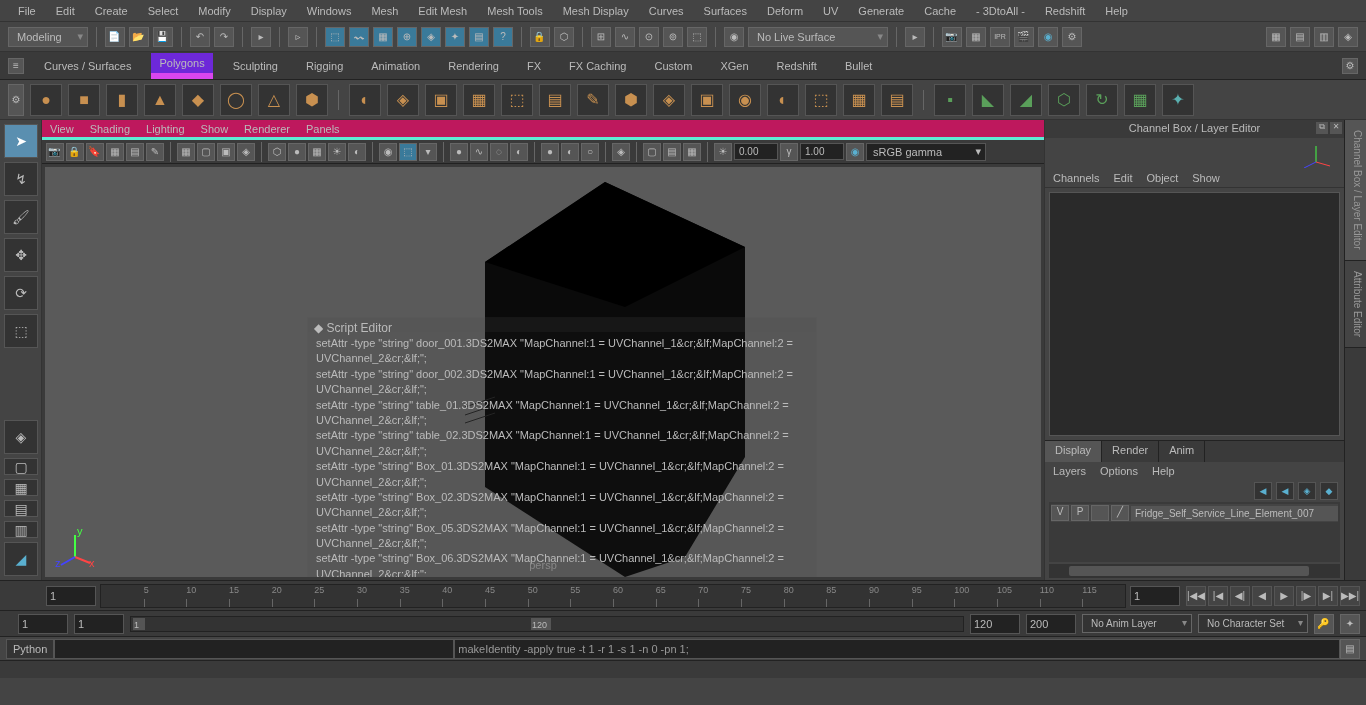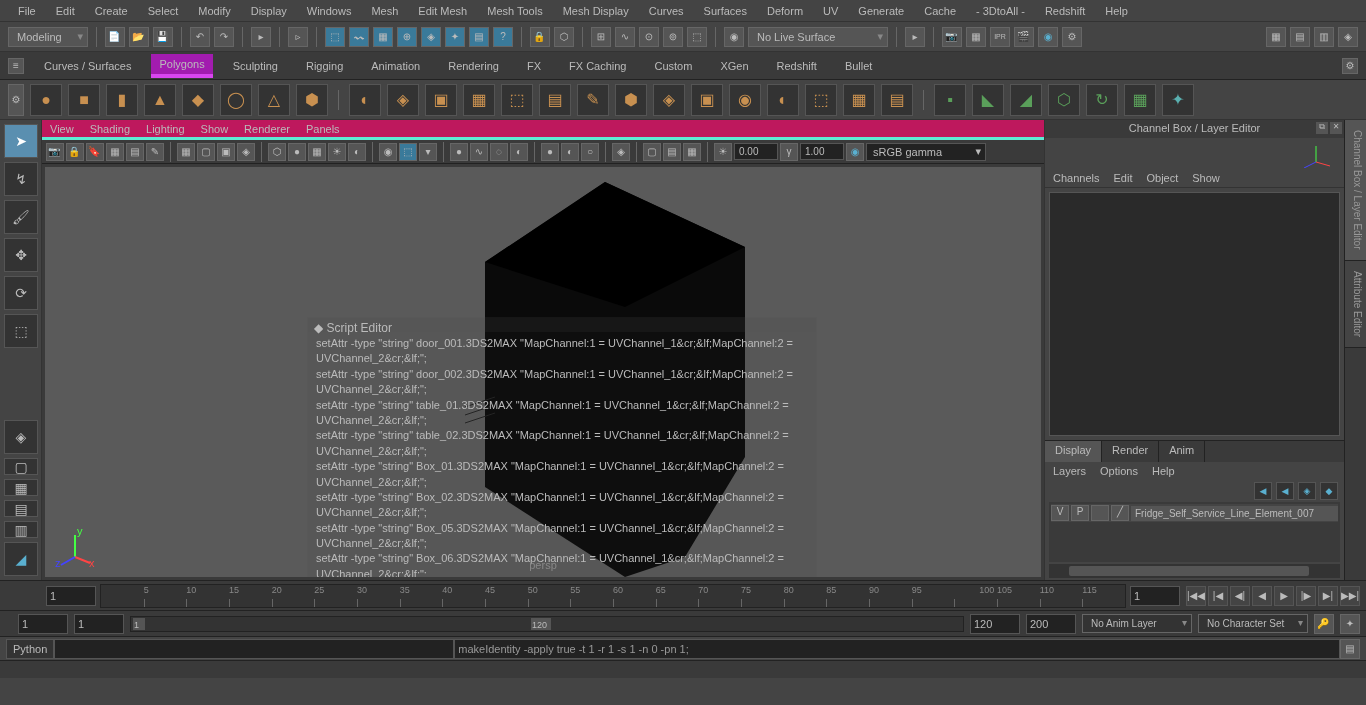--- a/index.html
+++ b/index.html
@@ -7,21 +7,21 @@
 .menubar{height:22px;background:#444;display:flex;align-items:center;padding:0 8px;gap:0;border-bottom:1px solid #333}
 .menubar span{padding:4px 10px;cursor:pointer}
 .toolbar1{height:30px;background:#444;display:flex;align-items:center;padding:0 8px;gap:4px;border-bottom:1px solid #333}
 .dropdown{background:#555;border:1px solid #666;padding:3px 20px 3px 8px;position:relative;min-width:80px}
 .dropdown::after{content:"▾";position:absolute;right:4px;top:2px;color:#888}
 .sep{width:1px;height:20px;background:#666;margin:0 4px}
 .tbtn{width:20px;height:20px;background:#555;border:1px solid #666;cursor:pointer;display:inline-flex;align-items:center;justify-content:center;font-size:10px}
 .tbtn.hl{background:#3a7a9a}
 .shelfbar{height:28px;background:#3a3a3a;display:flex;align-items:center;padding:0 8px;gap:12px;border-bottom:1px solid #222}
 .shelf-tab{padding:4px 8px;cursor:pointer;font-size:11px}
-.shelf-tab.active{background:#a21caf;border-bottom:4px solid #d946ef}
+.shelf-tab.active{background:#6d28d9;border-bottom:6px solid #d946ef}
 .shelf-icons{height:40px;background:#444;display:flex;align-items:center;padding:0 8px;gap:6px;border-bottom:1px solid #333}
 .shelf-icon{width:32px;height:32px;background:#333;border:1px solid #555;cursor:pointer;display:flex;align-items:center;justify-content:center;color:#c89050;font-size:16px}
 .shelf-icon.green{color:#5a9f5a}
 .shelf-icon.cyan{color:#5ab0b0}
 .main{display:flex;height:460px}
 .toolbox{width:42px;background:#444;border-right:1px solid #333;display:flex;flex-direction:column;padding:4px;gap:4px}
 .tool{width:34px;height:34px;background:#333;border:1px solid #555;cursor:pointer;display:flex;align-items:center;justify-content:center;font-size:14px}
 .tool.active{background:#5a8fb0;color:#fff}
 .tool-spacer{flex:1}
 .viewport-area{flex:1;display:flex;flex-direction:column;background:#333}
@@ -403,21 +403,21 @@
         <div class="tick" style="left: 62.5%;">75</div>
         <div class="mark" style="left: 62.5%;"></div>
         <div class="tick" style="left: 66.6667%;">80</div>
         <div class="mark" style="left: 66.6667%;"></div>
         <div class="tick" style="left: 70.8333%;">85</div>
         <div class="mark" style="left: 70.8333%;"></div>
         <div class="tick" style="left: 75%;">90</div>
         <div class="mark" style="left: 75%;"></div>
         <div class="tick" style="left: 79.1667%;">95</div>
         <div class="mark" style="left: 79.1667%;"></div>
-        <div class="tick" style="left: 83.3333%; margin-left: 25px;">100</div>
+        <div class="tick" style="left: 83.3333%;">100</div>
         <div class="mark" style="left: 83.3333%;"></div>
         <div class="tick" style="left: 87.5%;">105</div>
         <div class="mark" style="left: 87.5%;"></div>
         <div class="tick" style="left: 91.6667%;">110</div>
         <div class="mark" style="left: 91.6667%;"></div>
         <div class="tick" style="left: 95.8333%;">115</div>
         <div class="mark" style="left: 95.8333%;"></div>
       </div>
   </div>
   <input class="time-field" value="1" style="">

